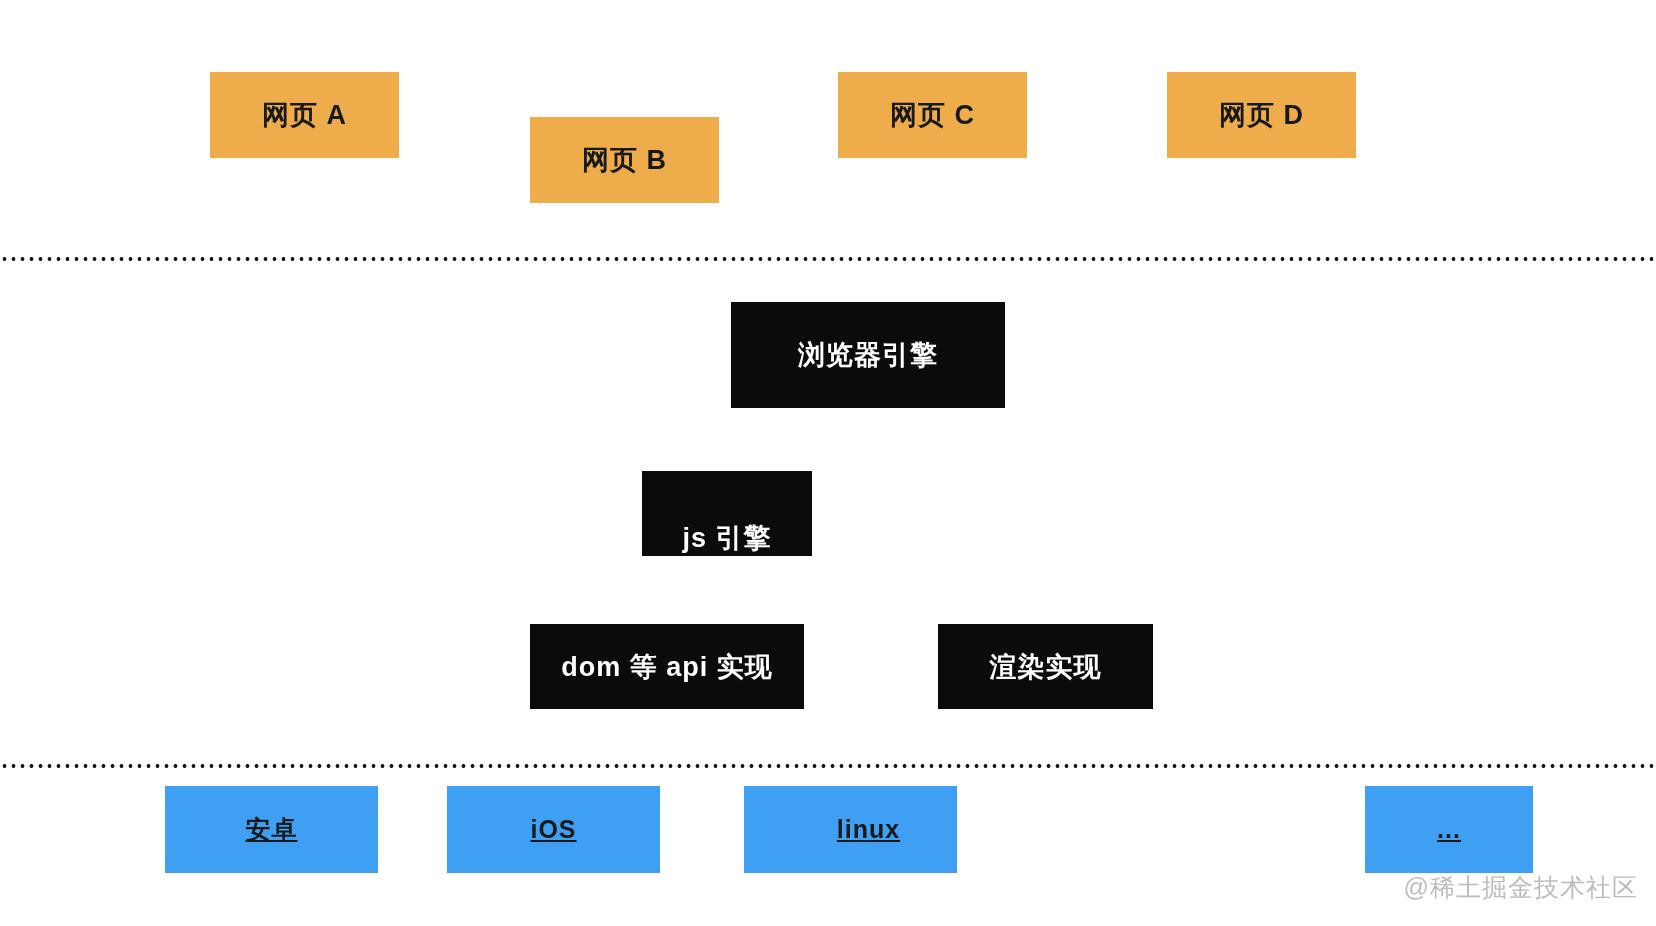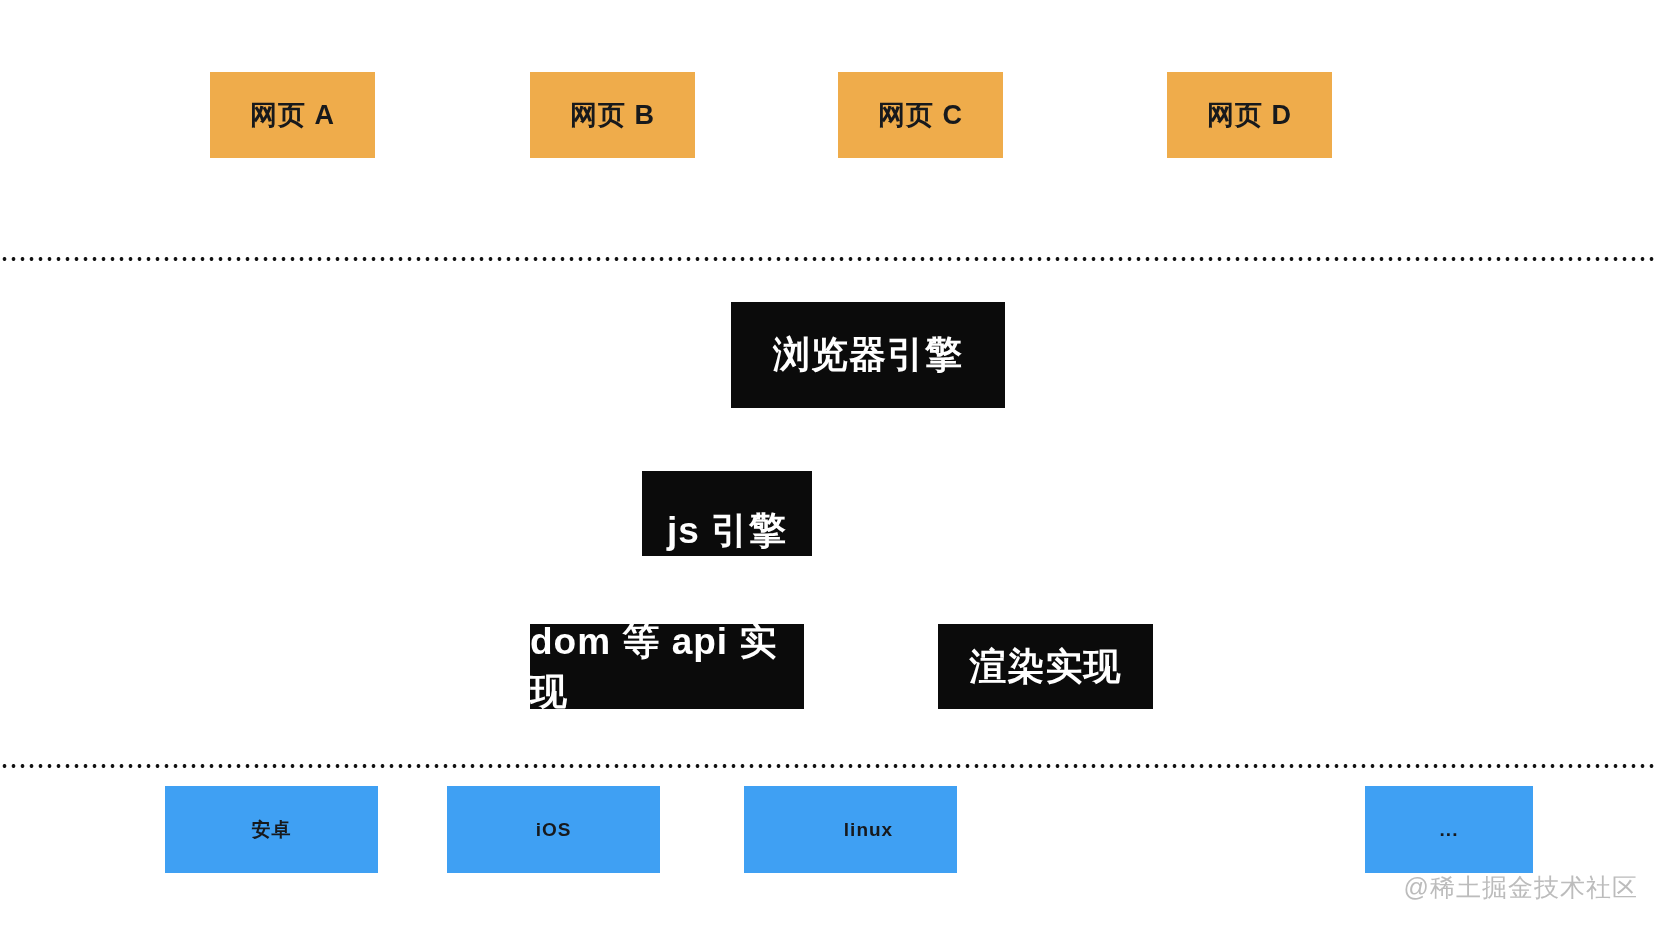--- a/index.html
+++ b/index.html
@@ -19,37 +19,38 @@
     display: flex;
     align-items: center;
     justify-content: center;
     font-weight: bold;
     letter-spacing: 1px;
     box-sizing: border-box;
   }
   .web-box {
     background: var(--c-webpage_bg, #EFAC4B);
     color: var(--c-box_text_dark, #17191C);
-    width: 165px;
+    width: 189px;
     height: 86px;
     top: 72px;
     font-size: 27px;
   }
   .engine-box {
     background: var(--c-engine_bg, #0B0B0B);
     color: var(--c-box_text_light, #ffffff);
-    font-size: 37px;
+    font-size: 27px;
   }
   .os-box {
     background: var(--c-os_bg, #3FA0F3);
     color: var(--c-box_text_dark, #17191C);
     width: 213px;
     height: 87px;
     top: 786px;
-    font-size: 19px;
+    font-size: 25px;
+    text-decoration: underline;
   }
   .dotted-line {
     position: absolute;
     left: 0;
     right: 0;
     height: 6px;
     background-image: radial-gradient(circle, var(--c-dot_color, #111111) 1.6px, transparent 2.2px);
     background-size: 9px 6px;
     background-repeat: repeat-x;
     background-position: 0 center;
@@ -65,21 +66,21 @@
   }
 </style>
 </head>
 <body>
 
 <div class="canvas">
 
   <div class="box web-box" style="left:210px;">
     <span>网页 A</span>
   </div>
-  <div class="box web-box" style="left:530px;">
+  <div class="box web-box" style="left:530px;margin-top:45px;">
     <span>网页 B</span>
   </div>
   <div class="box web-box" style="left:838px;align-items:center;">
     <span>网页 C</span>
   </div>
   <div class="box web-box" style="left:1167px;">
     <span>网页 D</span>
   </div>
 
   <div class="dotted-line" style="top:256px;"></div>

